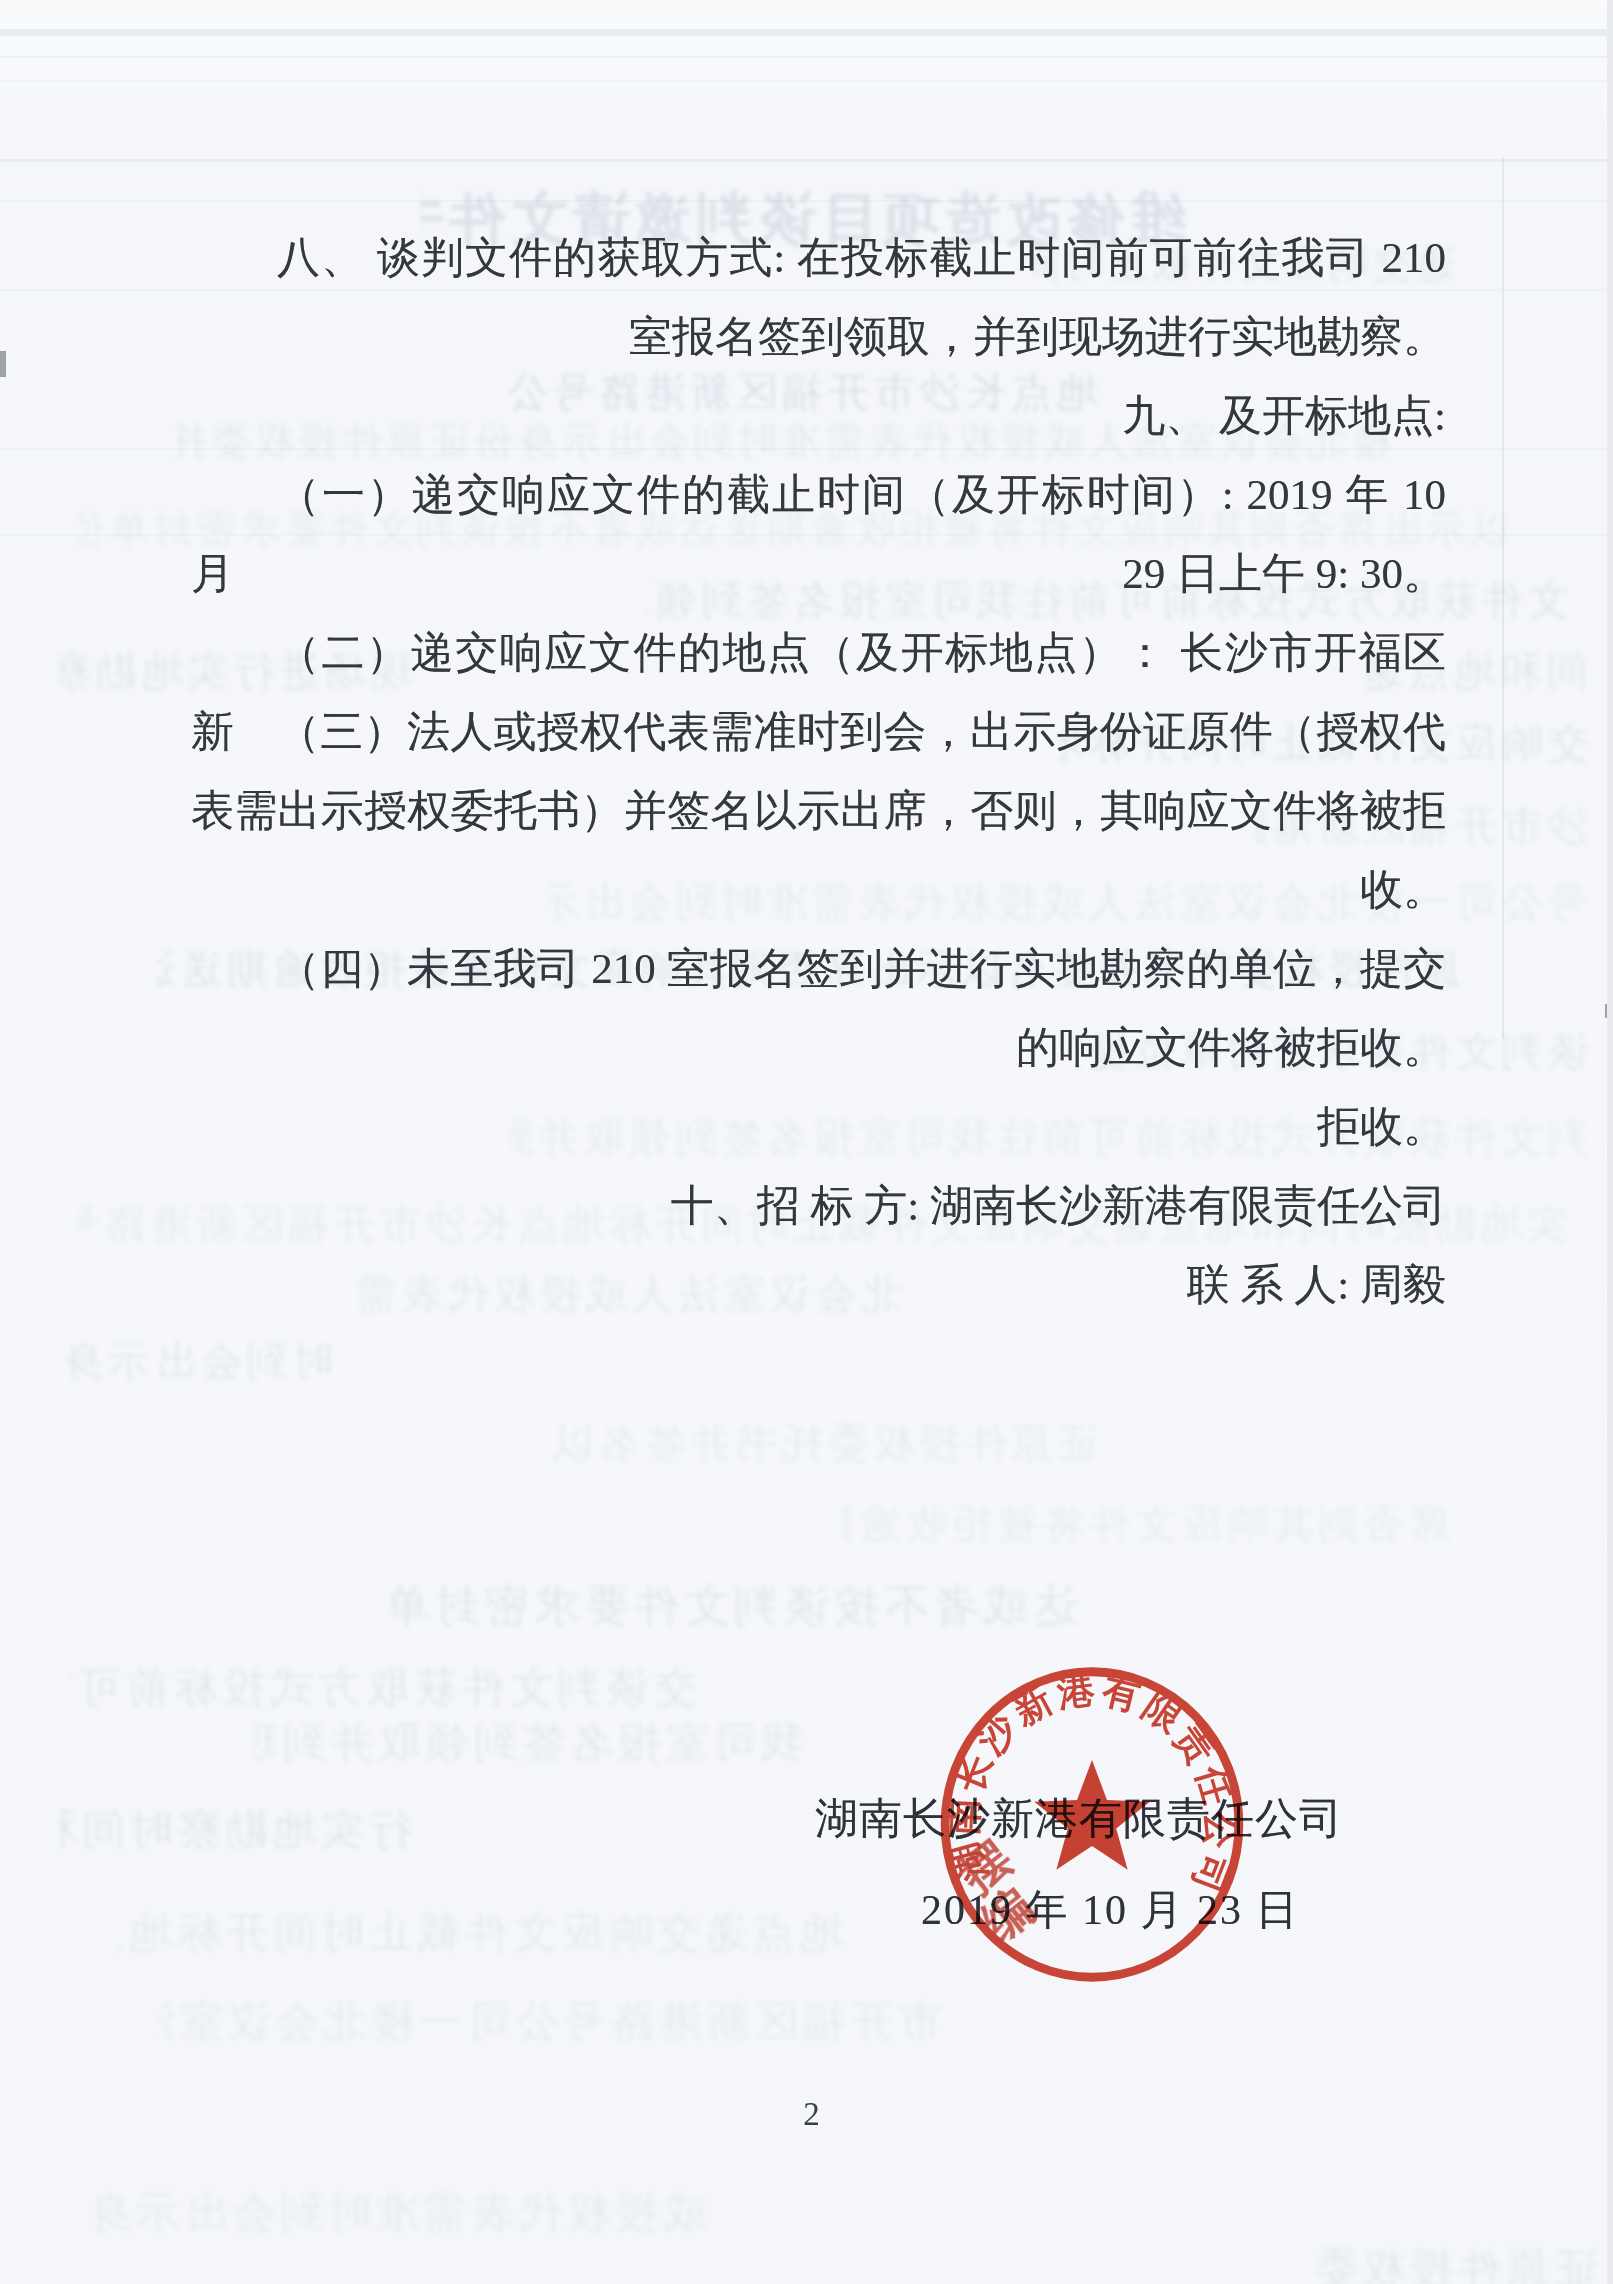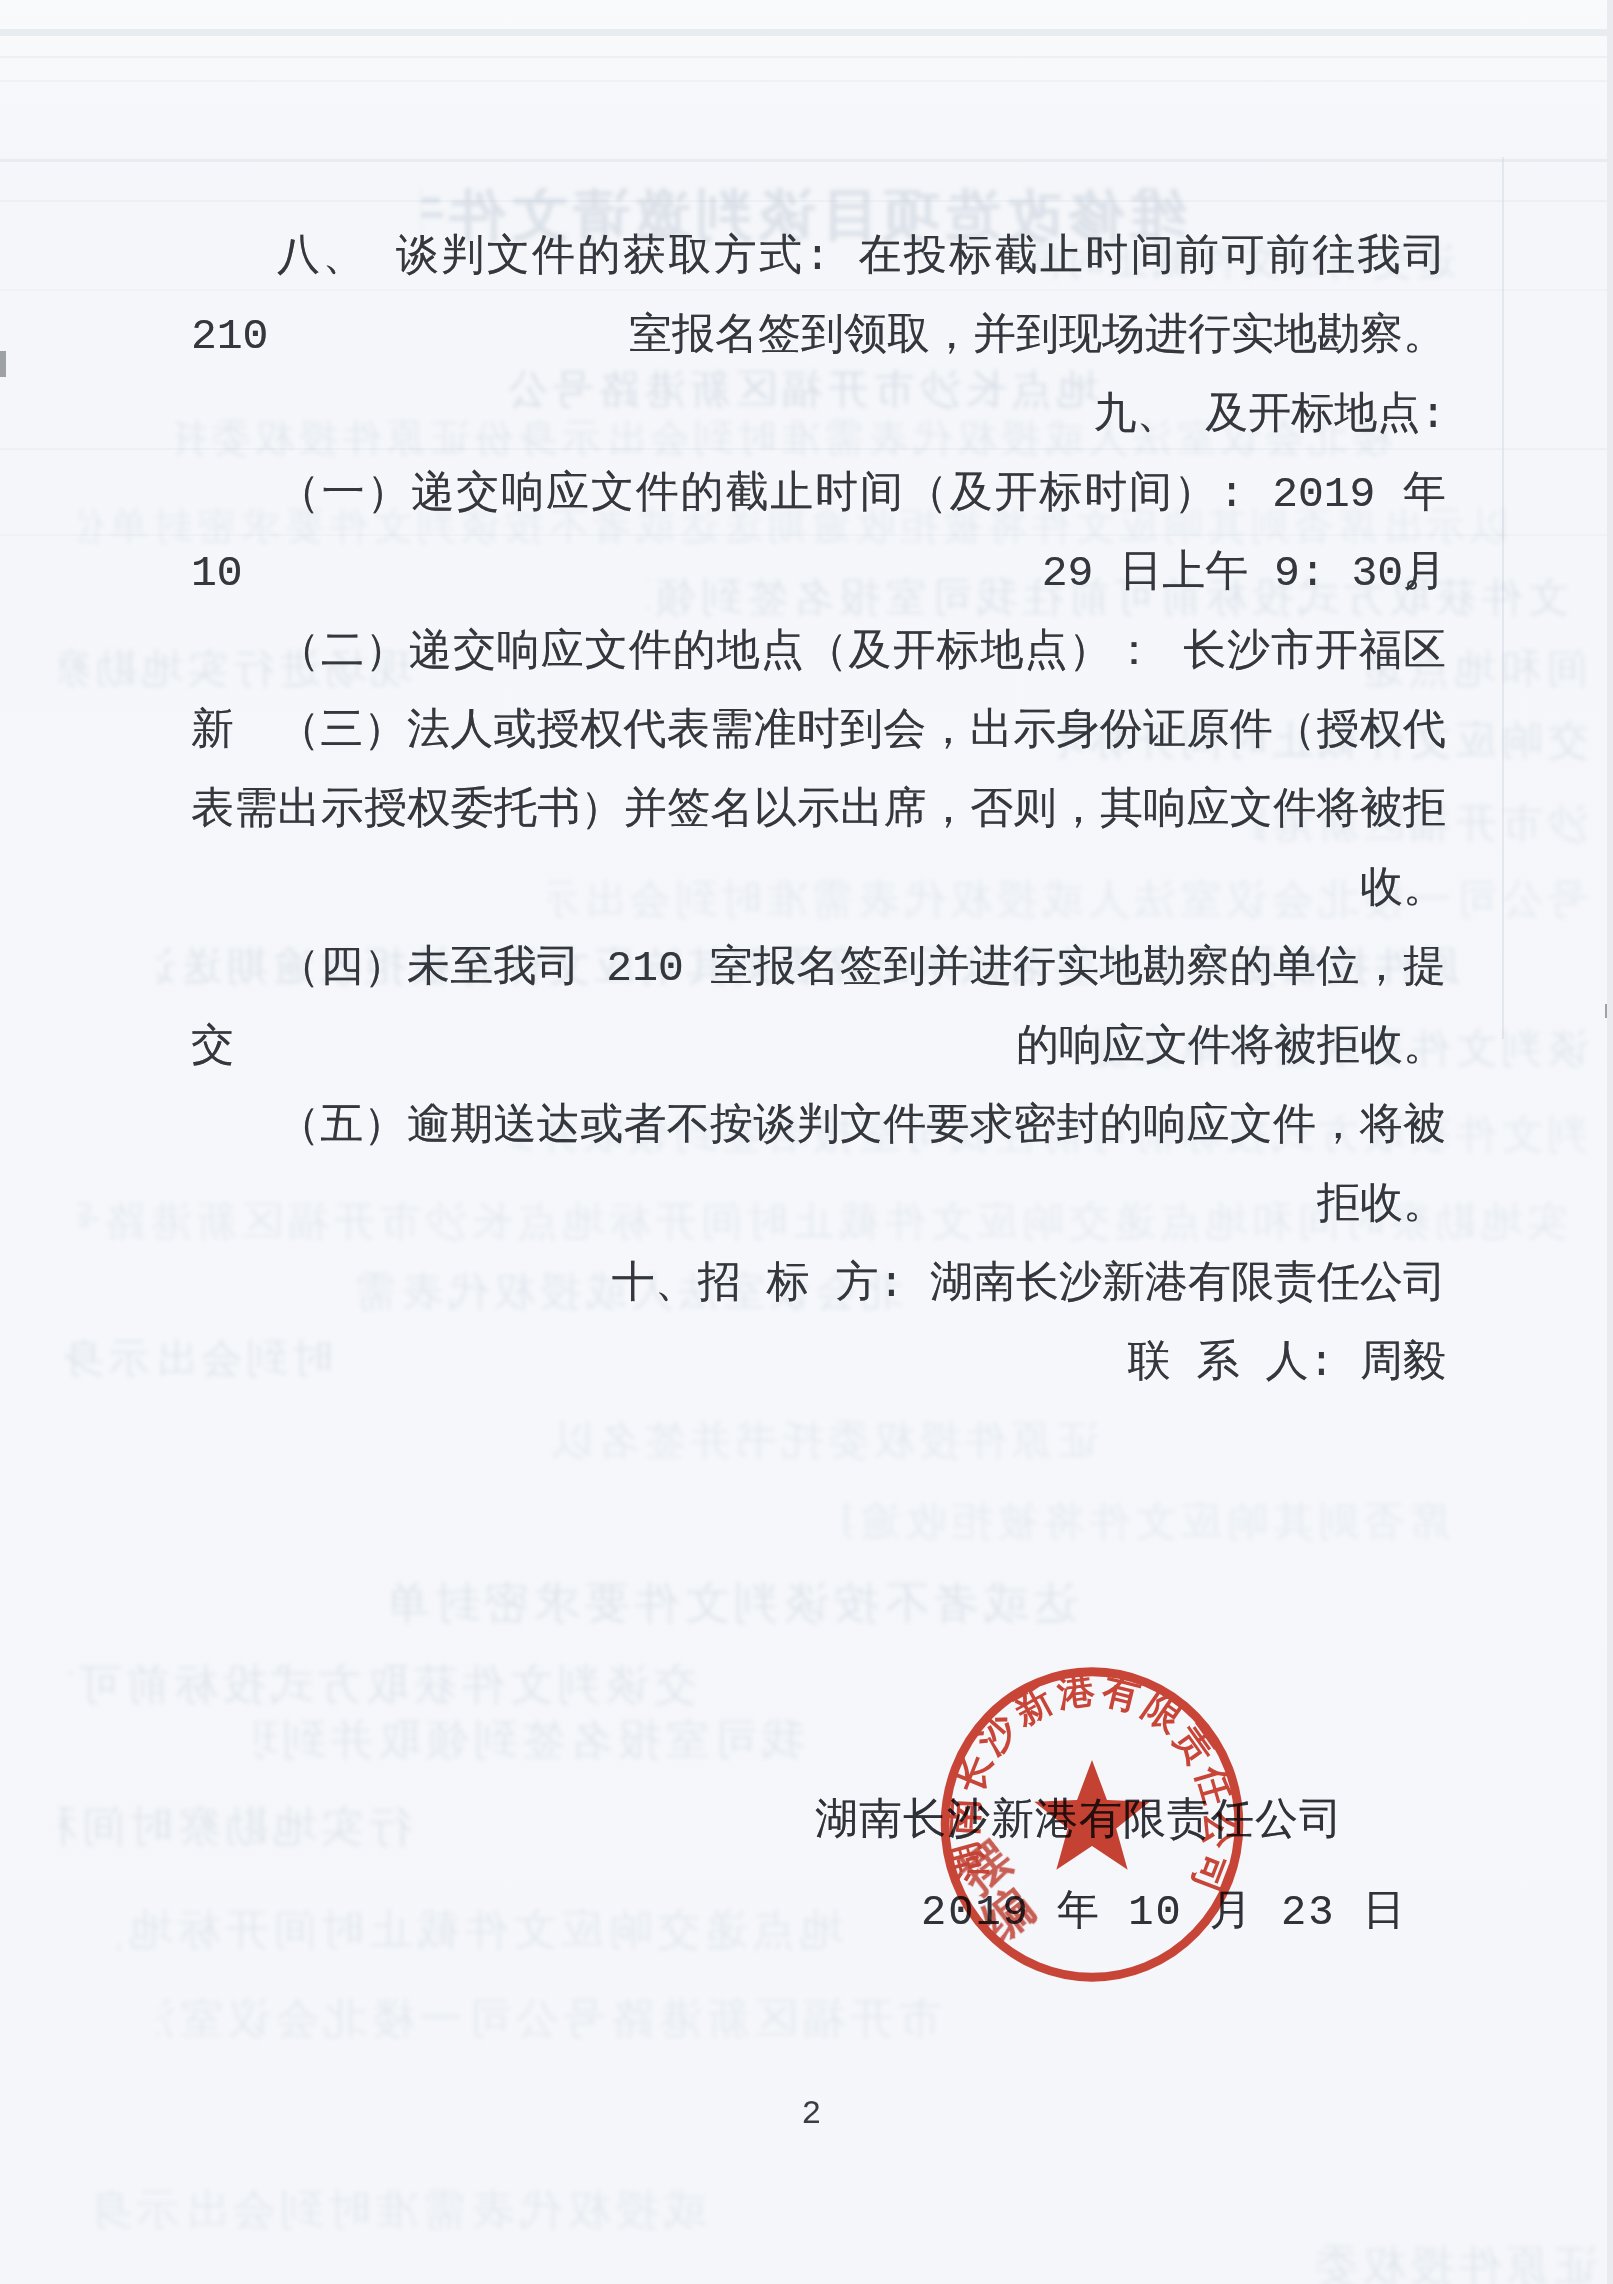--- a/index.html
+++ b/index.html
@@ -1,21 +1,21 @@
 <!DOCTYPE html>
 <html><head>
 <meta charset="utf-8">
 <style>
   html,body{margin:0;padding:0;background:#e9ebee;}
   .page{
     position:relative;
     width:1607px;height:2285px;
     background:linear-gradient(180deg,#f8fafc 0%,#f4f6f9 8%,#f5f7fa 60%,#f4f6f9 100%);
     overflow:hidden;
-    font-family:Liberation Mono, monospace;
+    font-family:Liberation Serif, serif;
   }
   
   .hline{position:absolute;left:0;width:1613px;background:#dbe2ea;}
   .vline{position:absolute;background:#d7dde6;}
   .edge-mark{position:absolute;background:#4a4d52;}
   
   .ghost-layer{position:absolute;left:0;top:0;width:1613px;height:2285px;}
   .ghost{
     position:absolute;color:#7d90ac;filter:blur(2.2px);
     transform:scaleX(-1);transform-origin:center;
@@ -113,21 +113,20 @@
       <div class="line l">室报名签到领取，并到现场进行实地勘察。</div>
       <div class="line l" style="text-indent: 86px;">九、 及开标地点:</div>
       <div class="line j" style="text-indent: 86px;">（一）递交响应文件的截止时间（及开标时间）: 2019 年 10 月</div>
       <div class="line l">29 日上午 9: 30。</div>
       <div class="line j" style="text-indent: 86px;">（二）递交响应文件的地点（及开标地点）： 长沙市开福区新</div>
       <div class="line j" style="text-indent: 86px;">（三）法人或授权代表需准时到会，出示身份证原件（授权代</div>
       <div class="line j">表需出示授权委托书）并签名以示出席，否则，其响应文件将被拒</div>
       <div class="line l">收。</div>
       <div class="line j" style="text-indent: 86px;">（四）未至我司 210 室报名签到并进行实地勘察的单位，提交</div>
       <div class="line l">的响应文件将被拒收。</div>
-      <div class="line j" style="text-indent: 86px;">（五）逾期送达或者不按谈判文件要求密封的响应文件，将被</div>
       <div class="line l">拒收。</div>
       <div class="line l" style="text-indent: 127px;">十、招  标  方:  湖南长沙新港有限责任公司</div>
       <div class="line l" style="text-indent: 211px;">联  系  人:  周毅</div>
     </div>
 
   <div class="sig-company">湖南长沙新港有限责任公司</div>
   <div class="sig-date">2019 年 10 月 23 日</div>
 
   <div class="seal">
     <svg width="314" height="329" viewBox="0 0 320 336">

